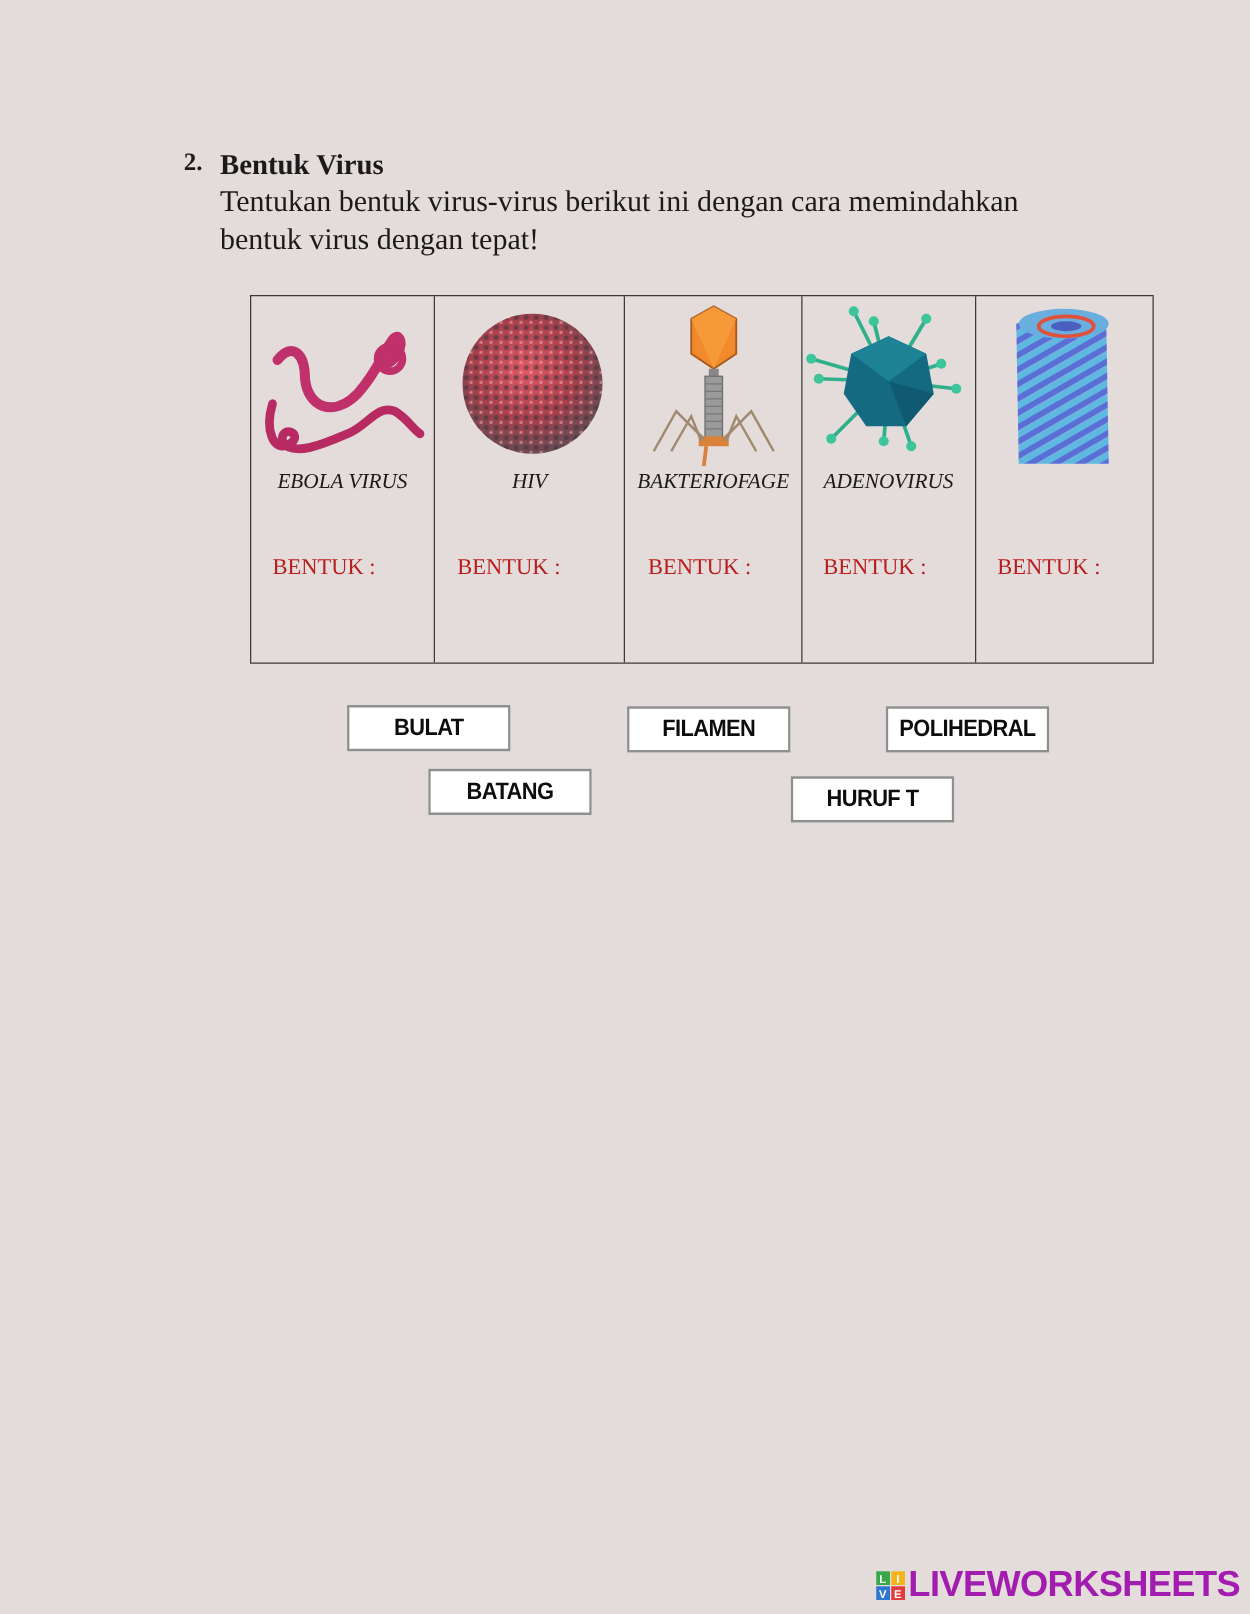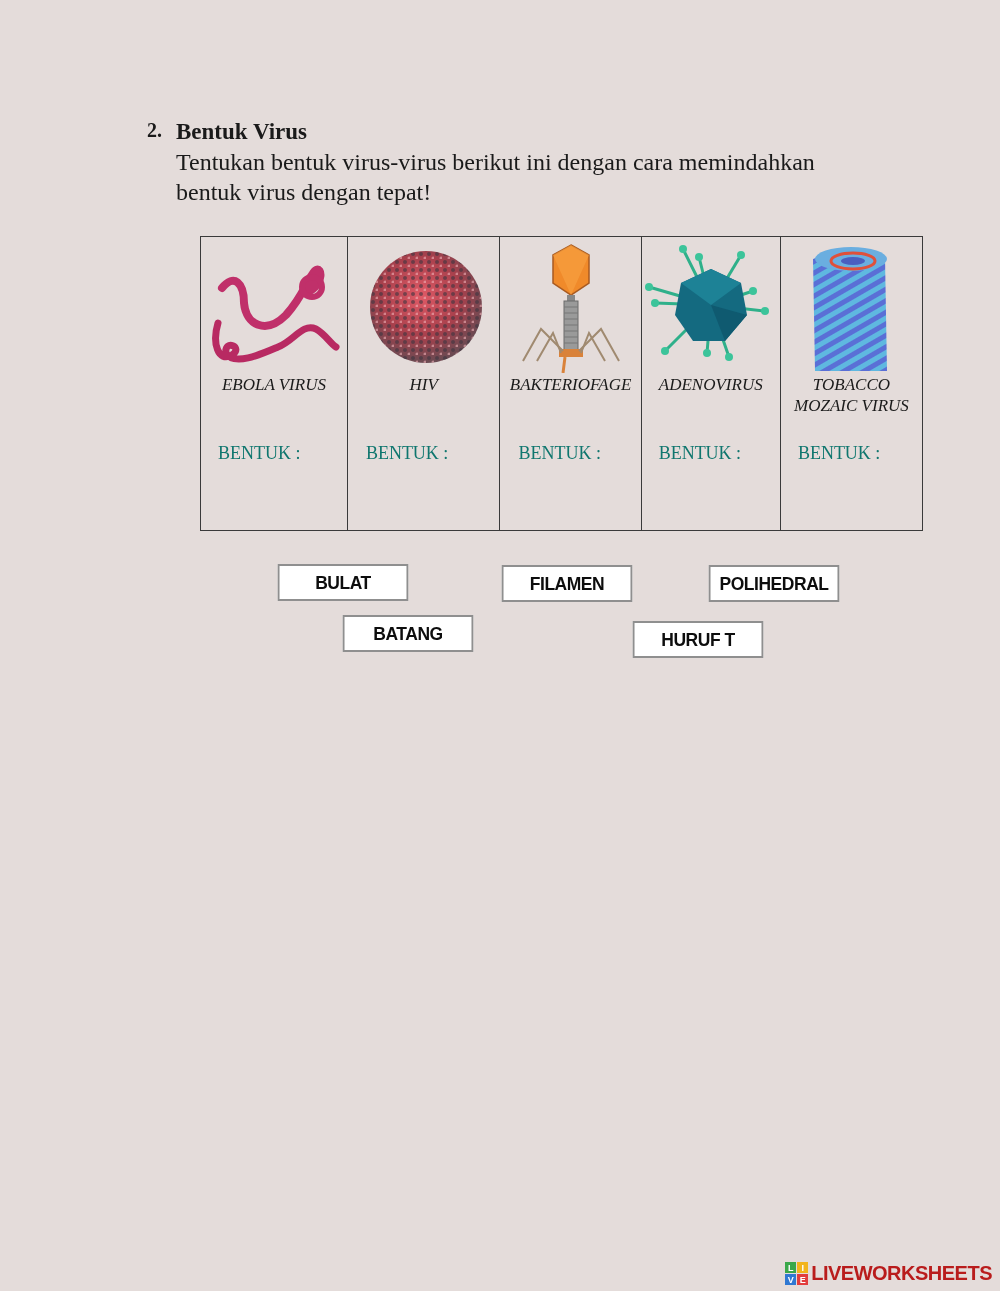--- a/index.html
+++ b/index.html
@@ -18,21 +18,21 @@
     border:1.5px solid #3a3a3a; box-sizing:border-box; display:flex;margin-left:24px;
   }
   .cell { position:relative; height:100%; box-sizing:border-box; border-right:1.5px solid #3a3a3a; }
   .cell:last-child { border-right:none; }
   .cell .pic { position:absolute; top:6px; left:50%; transform:translateX(-50%); width:140px; height:130px; }
   .cell .name {
     position:absolute; top:137px; left:0; right:0; text-align:center;
     font-family:"Liberation Serif", serif; font-style:italic; font-size:17px; line-height:21px; color:#1a1a1a;
   }
   .cell .bentuk {
-    position:absolute; top:206px; font-family:"Liberation Serif", serif; font-size:18px; color:#0f766e;
+    position:absolute; top:206px; font-family:"Liberation Serif", serif; font-size:18px; color:#b91c1c;
   }
   .drop-zone { position:absolute; left:8px; right:8px; top:232px; height:50px; }
 
   .chip {
     position:absolute; width:142px; height:37px; box-sizing:border-box;
     background:#ffffff; border:2px solid #8f8f8f;
     display:flex; align-items:center; justify-content:center;
     font-family:"Liberation Sans", sans-serif; font-weight:bold; font-size:19px;
     letter-spacing:-0.5px; color:#0d0d0d; transform:scaleX(0.92);
     cursor:grab;
@@ -40,22 +40,22 @@
 
   .brand {
     position:absolute; right:8px; bottom:6px; display:flex; align-items:center; gap:3px;
   }
   .brand-logo { display:grid; grid-template-columns:11px 11px; grid-template-rows:11px 11px; gap:1px; }
   .brand-logo span {
     display:flex; align-items:center; justify-content:center;
     font-family:"Liberation Sans", sans-serif; font-weight:bold; font-size:9px; color:#fff;
   }
   .brand-text {
-    font-family:"Liberation Sans", sans-serif; font-weight:bold; font-size:20px;
-    color:#b91c1c; letter-spacing:-0.5px;
+    font-family:"Liberation Sans", sans-serif; font-weight:bold; font-size:29px;
+    color:#a21caf; letter-spacing:-0.5px;
   }
 </style>
 </head>
 <body>
 
 <div class="q-number">2.</div>
 <div class="q-title">Bentuk Virus</div>
 <div class="q-instr">Tentukan bentuk virus-virus berikut ini dengan cara memindahkan bentuk virus dengan tepat!</div>
 
 <div class="virus-table">
@@ -162,24 +162,20 @@
         <pattern id="tmvp" width="10" height="10" patternUnits="userSpaceOnUse" patternTransform="rotate(-30)">
           <rect width="10" height="5" fill="#5a6fd6"></rect>
           <rect y="5" width="10" height="5" fill="#5fb8e0"></rect>
         </pattern>
       </defs>
       <path d="M32 16 Q70 -2 104 14 L106 128 L34 128 Z" fill="url(#tmvp)"></path>
       <ellipse cx="70" cy="16" rx="36" ry="12" fill="#6aaee0"></ellipse>
       <ellipse cx="72" cy="18" rx="22" ry="8" fill="none" stroke="#e0503a" stroke-width="3"></ellipse>
       <ellipse cx="72" cy="18" rx="12" ry="4" fill="#4a5fc0"></ellipse>
     </svg>
-    <div class="name">
-      <span>TOBACCO</span><br>
-      <span>MOZAIC VIRUS</span>
-    </div>
     <div class="bentuk" style="left:17px">BENTUK :</div>
     <div class="drop-zone"></div>
   </div>
 </div>
 
 <div class="chip" style="left:272px; top:564px;">BULAT</div>
 <div class="chip" style="left:496px; top:565px;">FILAMEN</div>
 <div class="chip" style="left:703px; top:565px;">POLIHEDRAL</div>
 <div class="chip" style="left:337px; top:615px;">BATANG</div>
 <div class="chip" style="left:627px; top:621px;">HURUF T</div>

